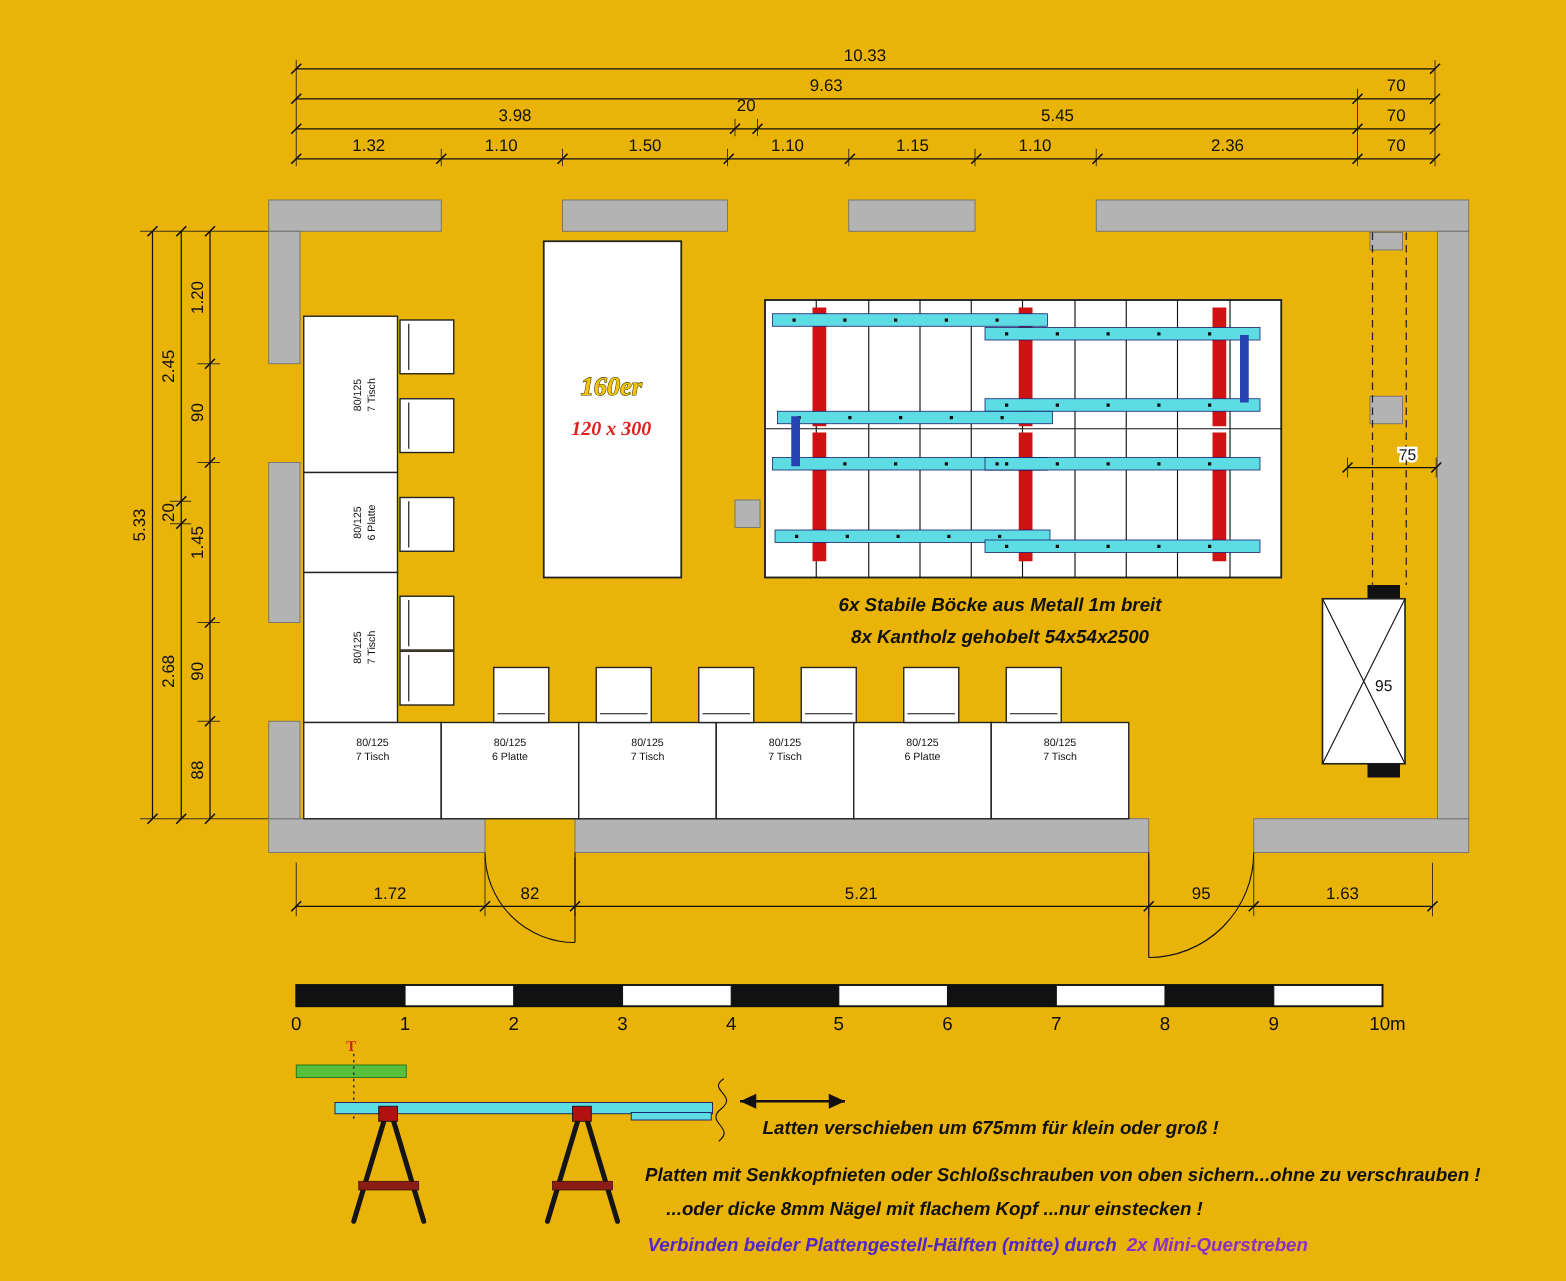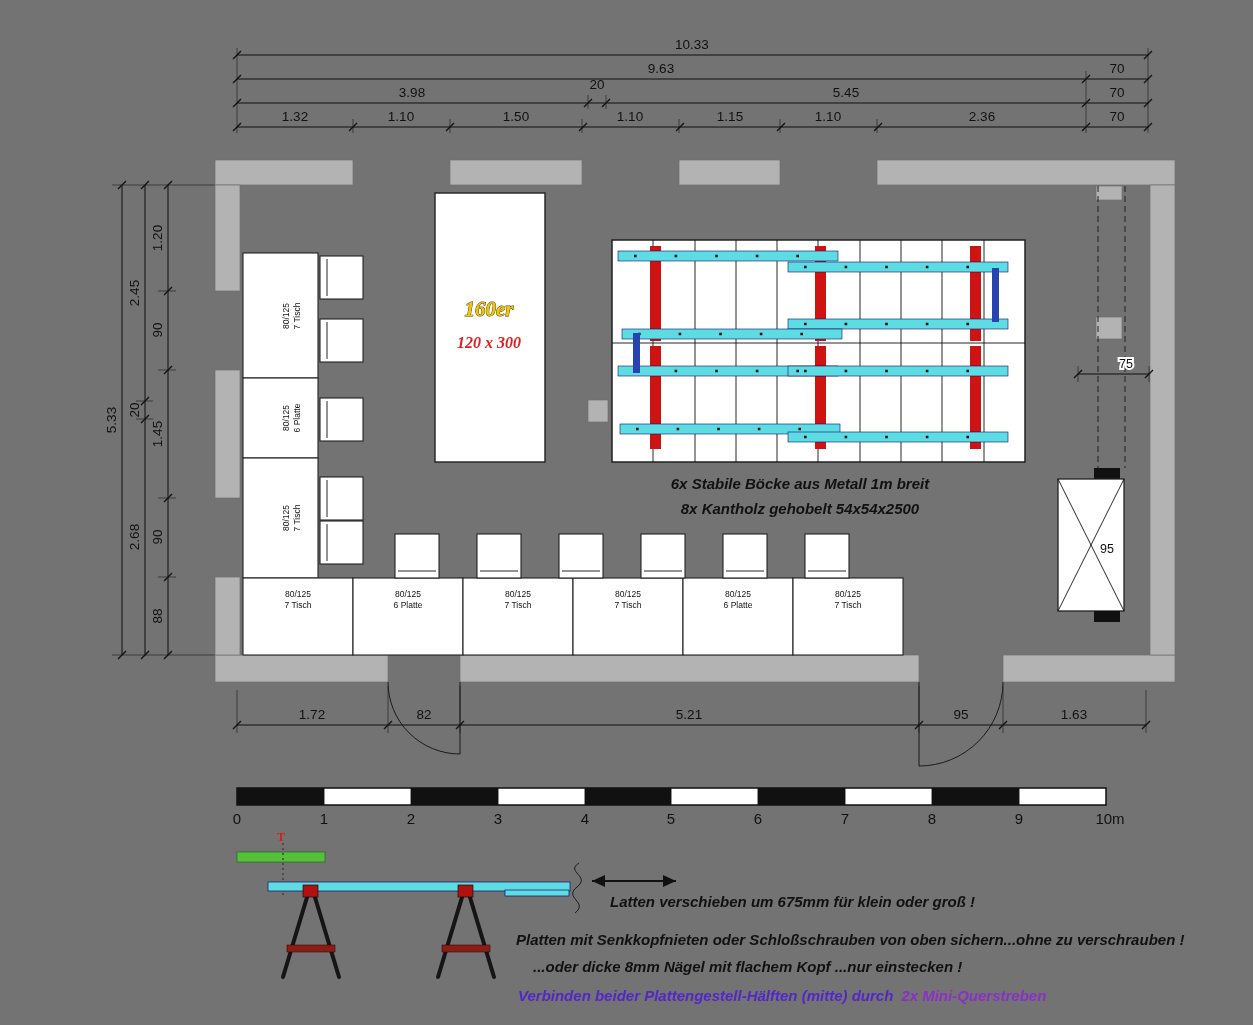--- a/index.html
+++ b/index.html
@@ -1,16 +1,16 @@
 <!DOCTYPE html>
 <html><head>
 <meta charset="utf-8">
 <style>
   html,body{margin:0;padding:0;background:#fff;}
-  .stage-wrap{position:relative;width:1253px;height:1025px;background:#737373;}
+  .stage-wrap{position:relative;width:1253px;height:1025px;background:#eab308;}
   svg{display:block;}
   .wall{fill:#b3b3b3;stroke:#6f6f6f;stroke-width:.7;}
   .ln{stroke:#111;stroke-width:1;fill:none;}
   .thin{stroke:#111;stroke-width:.9;fill:none;}
   .wit{stroke:#222;stroke-width:.7;fill:none;}
   .tick{stroke:#111;stroke-width:1.3;fill:none;}
   .furn{fill:#fff;stroke:#222;stroke-width:1.1;}
   .dash{stroke:#222;stroke-width:1;stroke-dasharray:6 4;fill:none;}
   .dots{stroke:#101010;stroke-width:2.6;stroke-dasharray:2.6 38;fill:none;}
   .legs{stroke:#151515;stroke-width:4;fill:none;stroke-linecap:round;}

